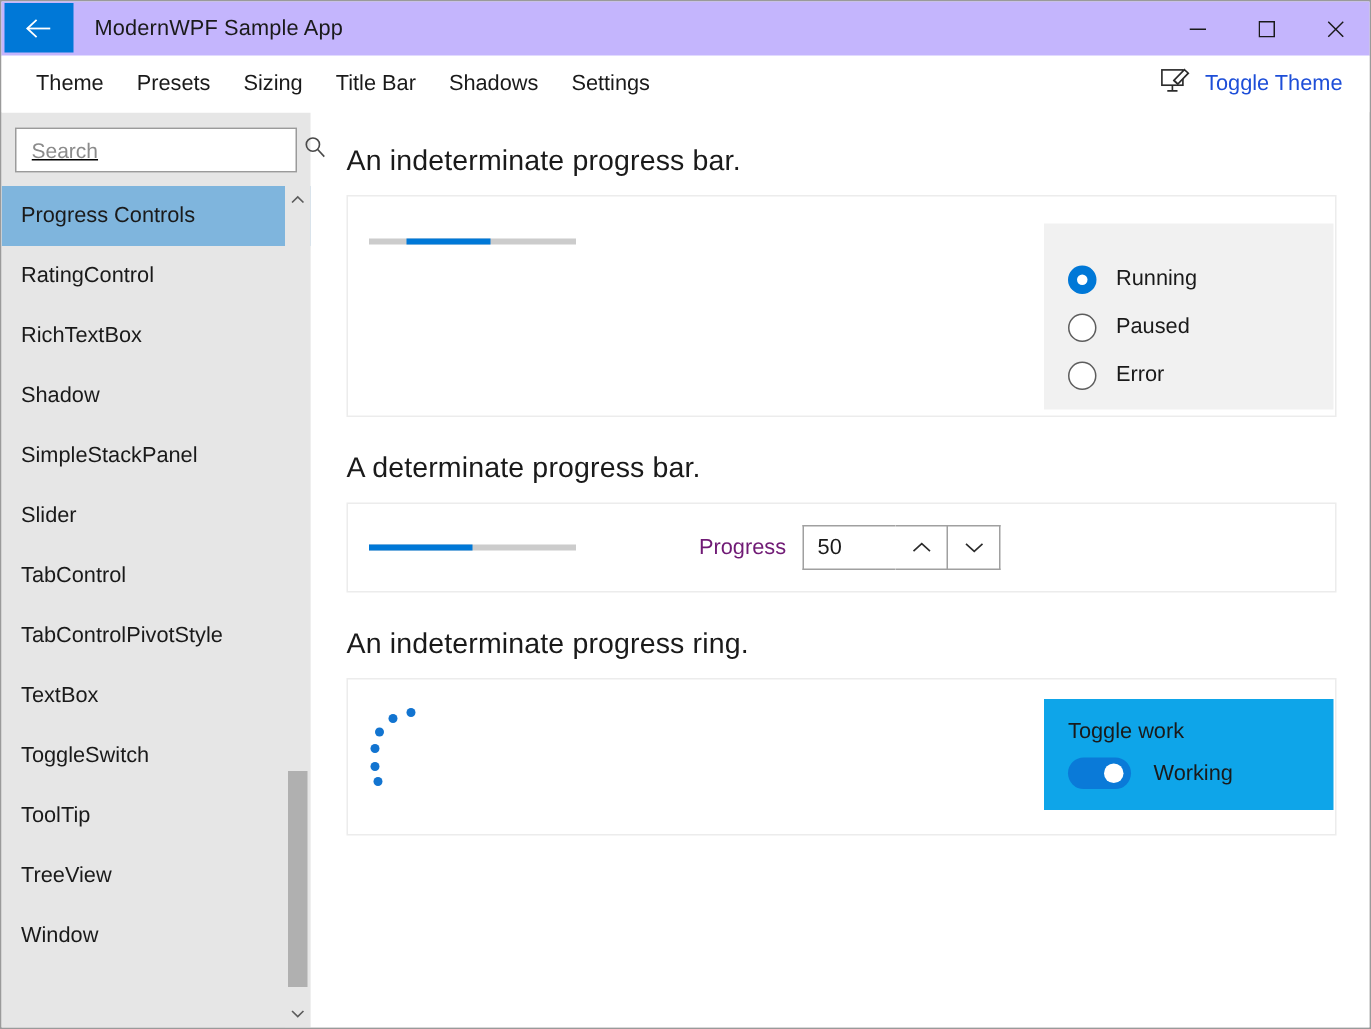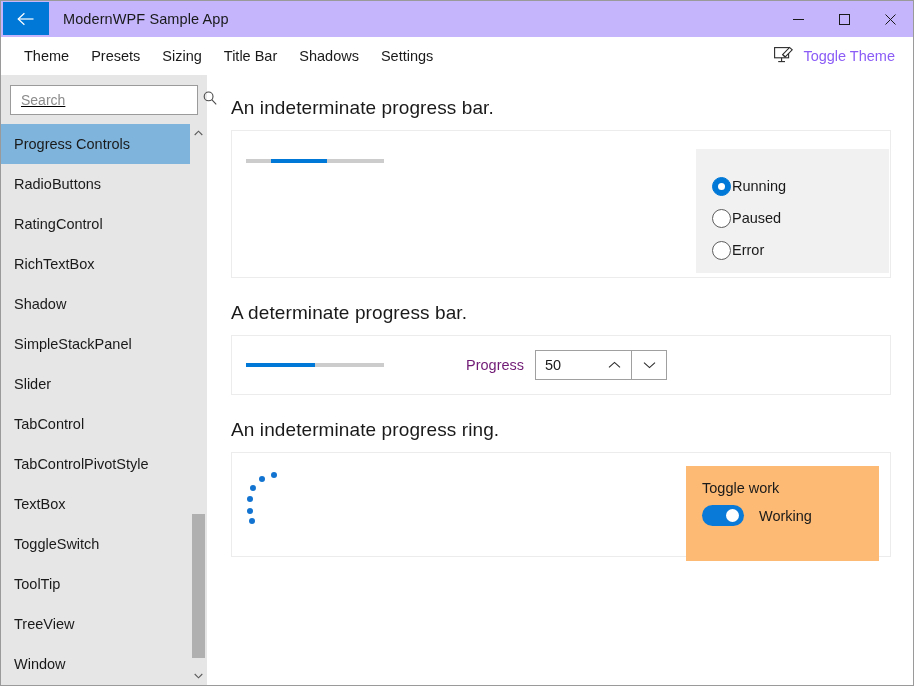--- a/index.html
+++ b/index.html
@@ -81,21 +81,21 @@
     cursor: pointer;
     white-space: nowrap;
   }
   .toggle-theme {
     margin-left: auto;
     margin-right: 14px;
     display: flex;
     align-items: center;
     gap: 9px;
     font-size: 14.5px;
-    color: #8b5cf6;
+    color: #1d4ed8;
     cursor: pointer;
     padding: 3px 4px;
   }
 
   
   .body-area {
     flex: 1;
     display: flex;
     overflow: hidden;
     position: relative;
@@ -238,21 +238,21 @@
     right: 1px;
     top: 18px;
     width: 193px;
     height: 124px;
     background: #f1f1f1;
     padding: 21px 0 0 16px;
   }
   .radio-row {
     display: flex;
     align-items: center;
-    gap: 1px;
+    gap: 13px;
     height: 32px;
     cursor: pointer;
   }
   .radio-dot {
     width: 19px;
     height: 19px;
     border-radius: 50%;
     border: 1.6px solid #5d5d5d;
     background: #ffffff;
     display: flex;
@@ -322,25 +322,25 @@
     width: 6px;
     height: 6px;
     border-radius: 50%;
     background: #1274d0;
     display: block;
   }
 
   
   .toggle-panel {
     position: absolute;
-    right: 11px;
+    right: 1px;
     top: 13px;
     width: 193px;
-    height: 95px;
-    background: #fdba74;
+    height: 74px;
+    background: #0ea5e9;
     padding: 14px 0 0 16px;
   }
   .toggle-caption {
     font-size: 14.5px;
     color: #1a1a1a;
     margin-bottom: 9px;
   }
   .toggle-row { display: flex; align-items: center; gap: 15px; }
   .switch {
     width: 42px;
@@ -432,23 +432,20 @@
             </svg>
           </span>
         </div>
       </div>
 
       <div class="nav-list">
         <div class="nav-item selected">
           <span>Progress Controls</span>
         </div>
         <div class="nav-item">
-          <span>RadioButtons</span>
-        </div>
-        <div class="nav-item">
           <span>RatingControl</span>
         </div>
         <div class="nav-item">
           <span>RichTextBox</span>
         </div>
         <div class="nav-item">
           <span>Shadow</span>
         </div>
         <div class="nav-item">
           <span>SimpleStackPanel</span>

